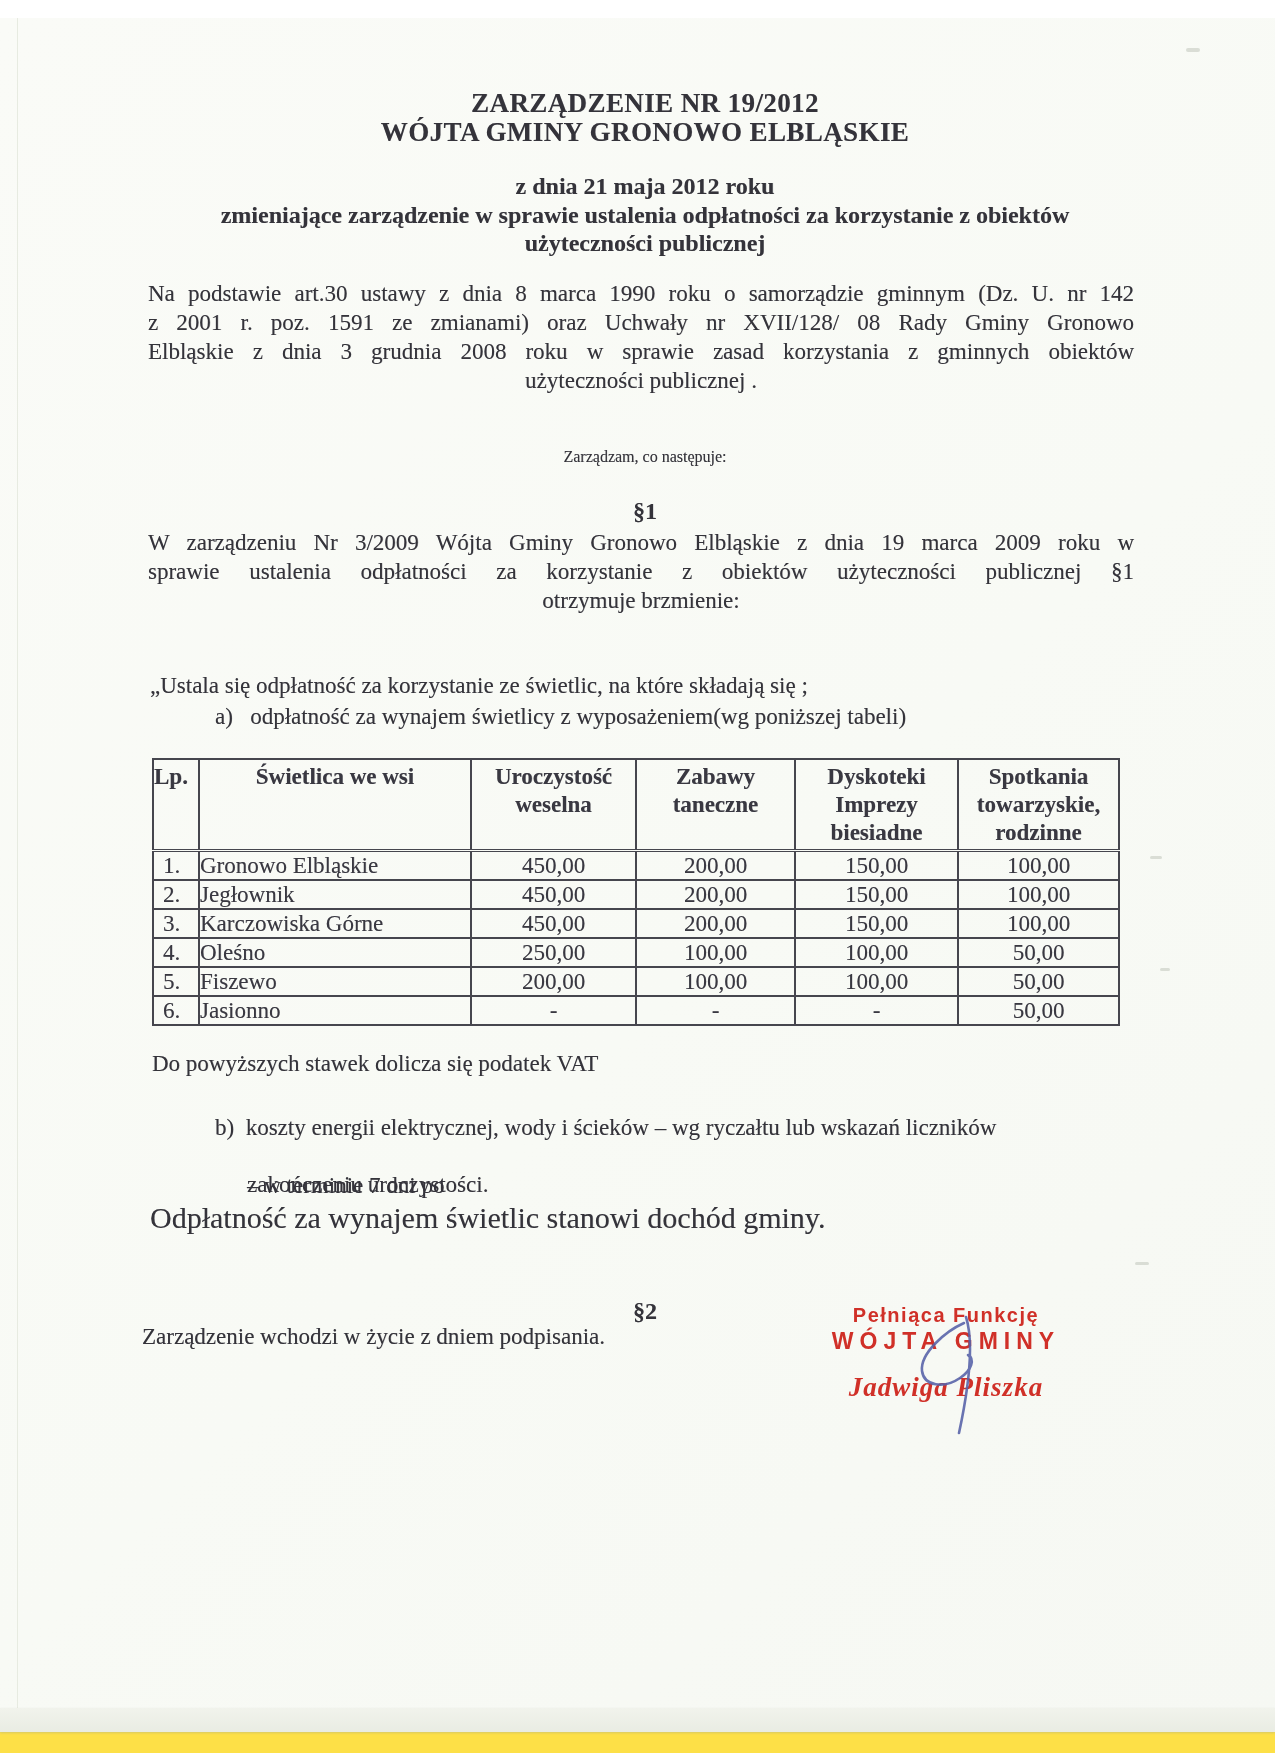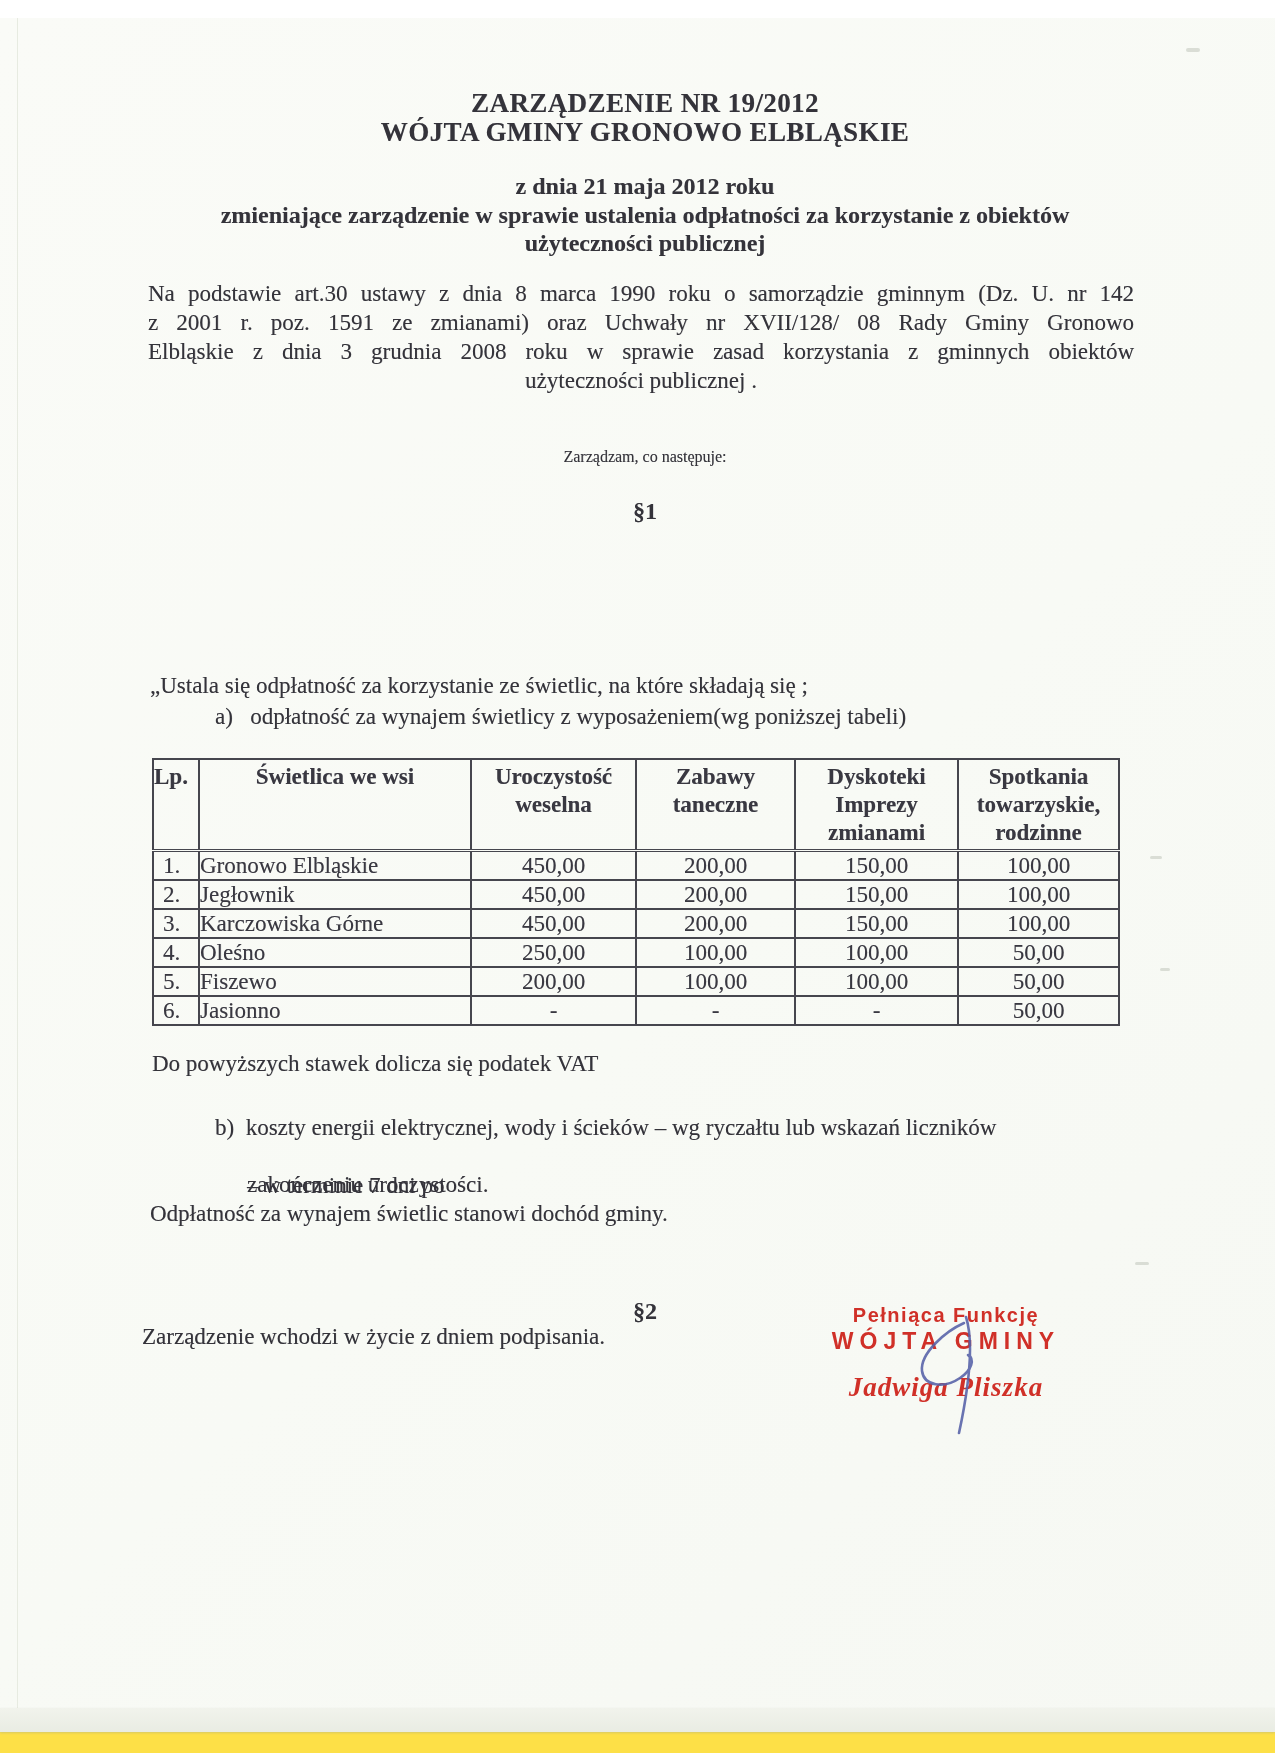--- a/index.html
+++ b/index.html
@@ -85,20 +85,25 @@
   <div class="body-block blurry" style="top:261px;">
     <div class="line just">Na podstawie art.30 ustawy z dnia 8 marca 1990 roku o samorządzie gminnym (Dz. U. nr 142</div>
     <div class="line just">z 2001 r. poz. 1591 ze zmianami) oraz Uchwały nr XVII/128/ 08 Rady Gminy Gronowo</div>
     <div class="line just">Elbląskie z dnia 3 grudnia 2008 roku w sprawie zasad korzystania z gminnych obiektów</div>
     <div class="line">użyteczności publicznej .</div>
   </div>
 
   <div class="txt blurry center-col" style="top:430px;font-size:16px;">Zarządzam, co następuje:</div>
 
   <div class="txt blurry center-col para-mark" style="top:480px;">§1</div>
+  <div class="body-block blurry" style="top:510px;">
+    <div class="line just">W zarządzeniu Nr 3/2009 Wójta Gminy Gronowo Elbląskie z dnia 19 marca 2009 roku  w</div>
+    <div class="line just">sprawie ustalenia odpłatności za korzystanie z obiektów użyteczności publicznej §1</div>
+    <div class="line">otrzymuje brzmienie:</div>
+  </div>
 
   <div class="txt blurry" style="left:150px;top:655px;font-size:23px;">„Ustala się odpłatność za korzystanie ze świetlic, na które składają się ;</div>
   <div class="txt blurry" style="left:215px;top:686px;font-size:23px;"><span>a)</span>&nbsp;&nbsp;&nbsp;<span>odpłatność za wynajem świetlicy z wyposażeniem(wg poniższej tabeli)</span></div>
 
   <table class="fees blurry">
     <colgroup>
       <col style="width:46px">
         <col style="width:272px">
         <col style="width:165px">
       <col style="width:159px">
@@ -108,21 +113,21 @@
     <thead>
       <tr>
         <th class="h-lp">Lp.</th>
         <th>Świetlica we wsi</th>
         <th>Uroczystość
 weselna</th>
         <th>Zabawy
 taneczne</th>
         <th>Dyskoteki
 Imprezy
-zmianami</th>
+biesiadne</th>
         <th>Spotkania
 towarzyskie,
 rodzinne</th>
       </tr>
     </thead>
     <tbody>
       <tr>
         <td class="c-lp">1.</td>
         <td class="c-venue">Gronowo Elbląskie</td>
         <td>450,00</td>
@@ -171,21 +176,21 @@
         <td>50,00</td>
       </tr>
     </tbody>
   </table>
 
   <div class="txt blurry" style="left:152px;top:1033px;font-size:23px;">Do powyższych stawek dolicza się podatek VAT</div>
 
   <div class="txt blurry" style="left:215px;top:1097px;font-size:23px;"><span>b)</span>&nbsp;&nbsp;<span>koszty energii elektrycznej, wody i ścieków – wg ryczałtu lub wskazań liczników</span></div>
   <div class="txt blurry" style="left:247px;top:1155px;font-size:23px;">– w terminie 7 dni po</div>
   <div class="txt blurry" style="left:247px;top:1154px;font-size:23px;">zakończeniu uroczystości.</div>
-  <div class="txt blurry" style="left:150px;top:1183px;font-size:23px;">Odpłatność za wynajem świetlic stanowi dochód gminy.</div>
+  <div class="txt blurry" style="left:150px;top:1183px;font-size:30px;">Odpłatność za wynajem świetlic stanowi dochód gminy.</div>
 
   <div class="txt blurry center-col para-mark" style="top:1280px;">§2</div>
   <div class="txt blurry" style="left:142px;top:1306px;font-size:23px;">Zarządzenie wchodzi w życie z dniem podpisania.</div>
 
   <div class="stamp">
     <div class="stamp-l1">Pełniąca Funkcję</div>
     <div class="stamp-l2">WÓJTA GMINY</div>
     <div class="stamp-name">Jadwiga Pliszka</div>
   </div>
   <svg class="sig-svg" viewBox="0 0 120 130">

